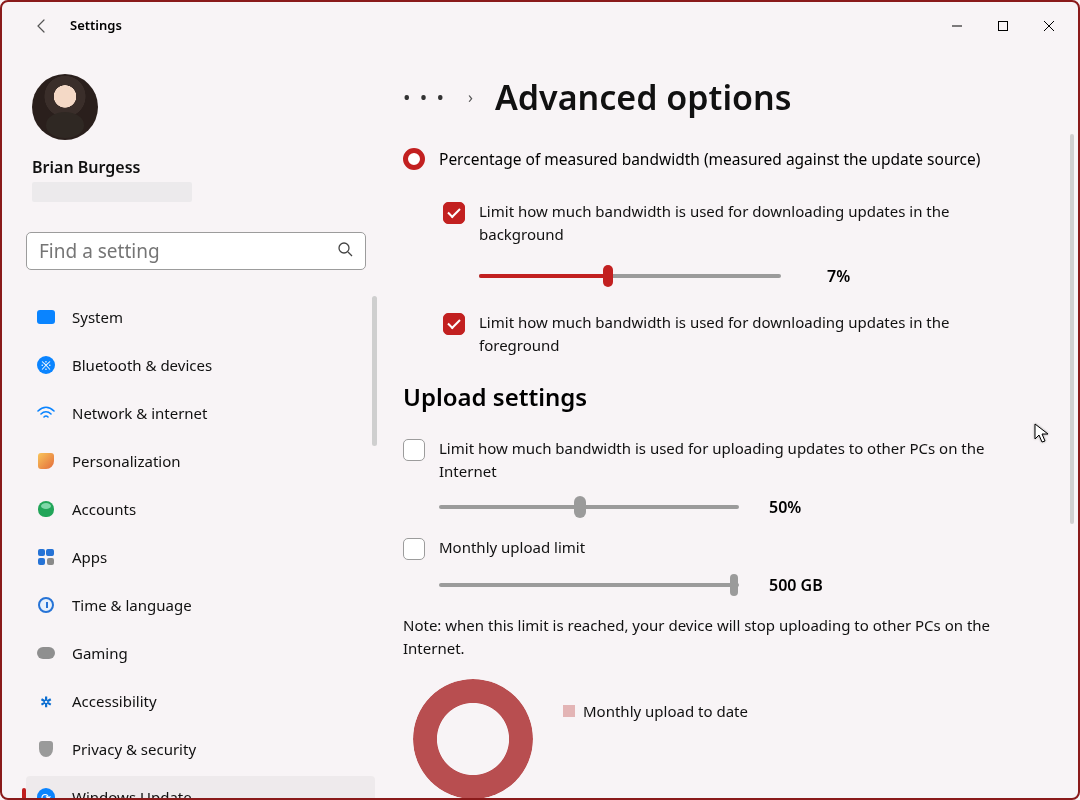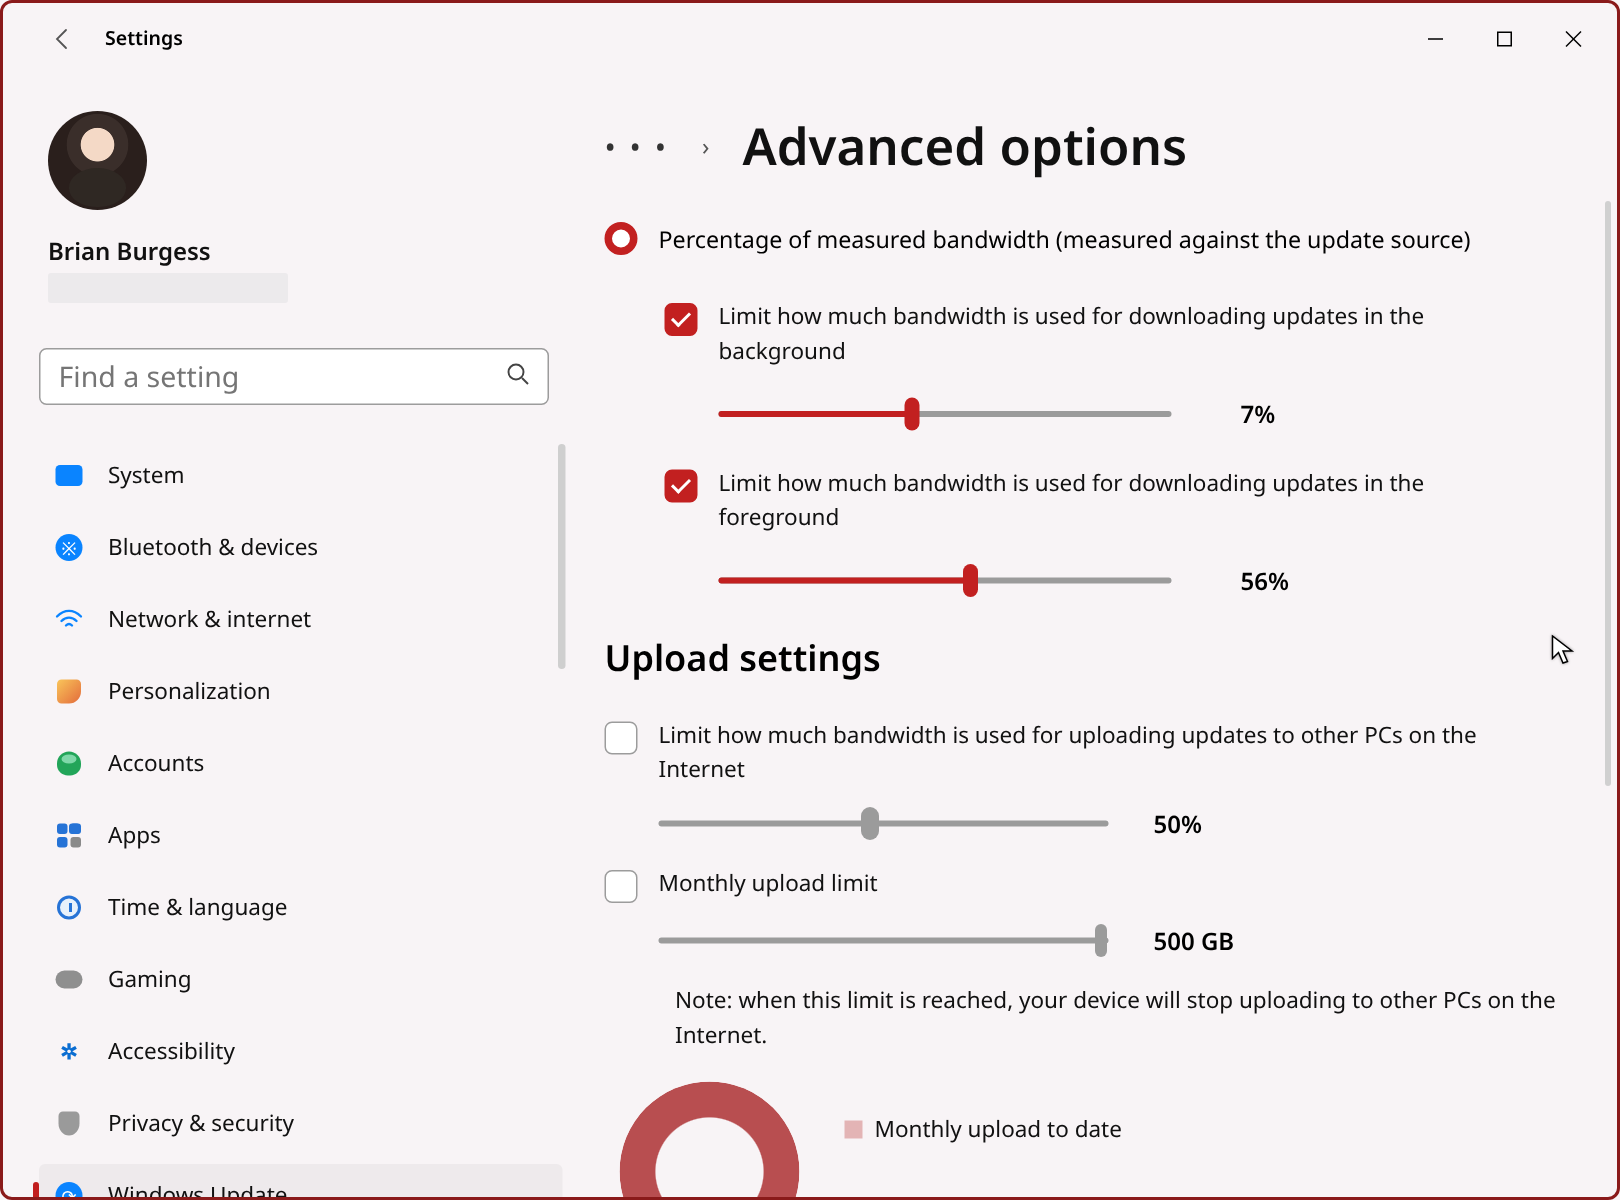--- a/index.html
+++ b/index.html
@@ -80,21 +80,21 @@
   .slider.grey .thumb { background:#9b9b9b; width:12px; height:22px; border-radius:6px;}
   .slider.monthly .thumb { background:#9b9b9b; width:8px; height:22px;}
   .pct { font-size:16px; font-weight:600; min-width:60px;}
 
   
   .cursor { position:absolute; left:647px; top:373px; pointer-events:none;}
   .cursor svg{filter:drop-shadow(0 0 1px rgba(0,0,0,.4));}
 
   
   .h2 { font-size:24px; font-weight:600; margin: 18px 0 24px 0;}
-  .note { font-size:15px; line-height:1.5; margin-top:10px; color:#111;margin-left:47px;}
+  .note { font-size:15px; line-height:1.5; margin-top:10px; color:#111;}
   .upload-slider-row { display:flex; align-items:center; gap:30px; margin: 14px 0 18px 36px;}
   .upload-slider-row .slider { width:300px;}
 
   
   .donut-wrap { display:flex; align-items:flex-start; gap:30px; margin-top: 30px; margin-left:10px;}
   .donut { width:120px; height:120px; border-radius:50%; background: conic-gradient(#b84e50 0 360deg); -webkit-mask: radial-gradient(circle, transparent 42%, #000 43%); mask: radial-gradient(circle, transparent 42%, #000 43%); margin-top:-10px;}
   .legend { font-size:15px; color:#111; display:flex; align-items:center; gap:8px; margin-top:12px;}
   .legend-sw { width:12px; height:12px; background:#e3b4b5;}
   .right-scroll { position:absolute; right:4px; top:84px; width:4px; height:390px; background:#d0d0d0; border-radius:2px;}
 </style>
@@ -251,28 +251,20 @@
         </div>
         <span class="pct">7%</span>
       </div>
     </div>
 
     <div class="group">
       <div class="check-row">
         <span class="check checked"></span>
         <span style="max-width:520px">Limit how much bandwidth is used for downloading updates in the foreground</span>
       </div>
-      <div class="slider-row">
-        <div class="slider">
-          <div class="track"></div>
-            <div class="fill" style="width:56%"></div>
-            <div class="thumb" style="left:54%"></div>
-        </div>
-        <span class="pct">56%</span>
-      </div>
     </div>
 
     <h2 class="h2">Upload settings</h2>
 
     <div class="check-row" style="margin-bottom:4px">
       <span class="check"></span>
       <span style="max-width:570px">Limit how much bandwidth is used for uploading updates to other PCs on the Internet</span>
     </div>
     <div class="upload-slider-row">
       <div class="slider grey">

